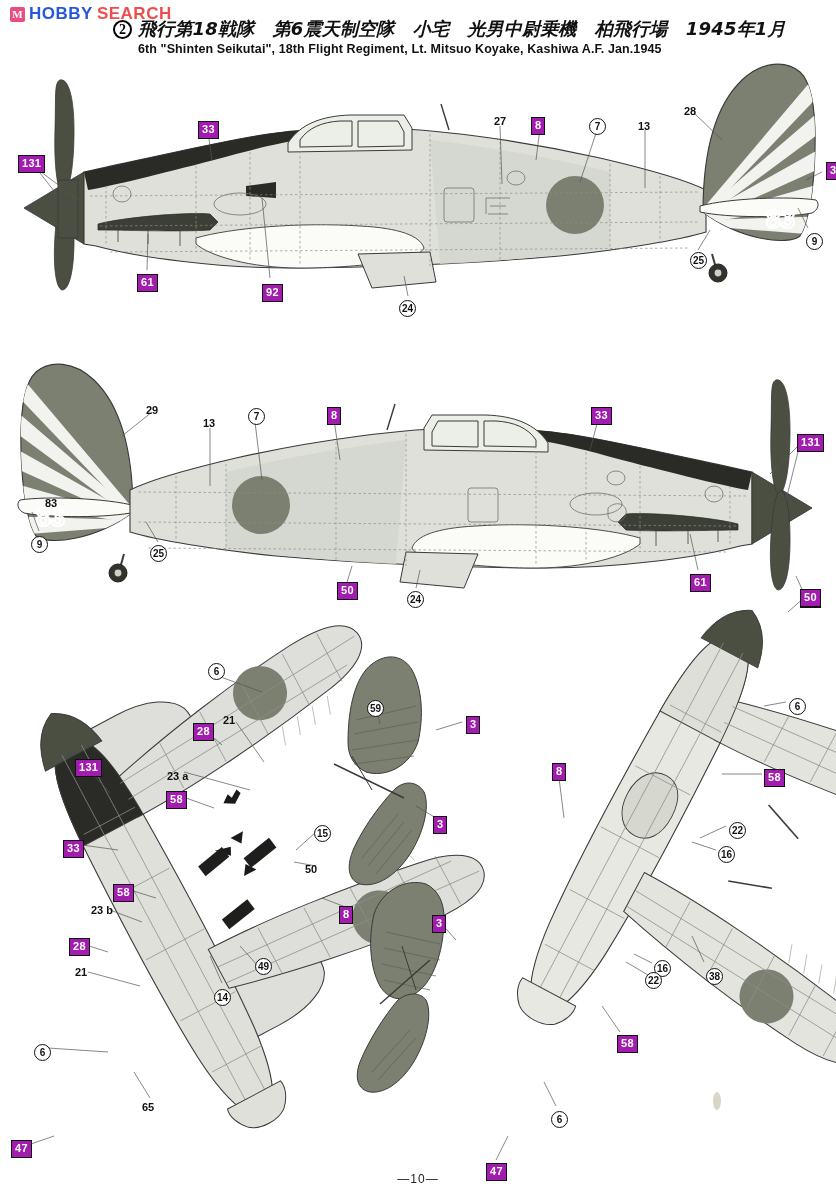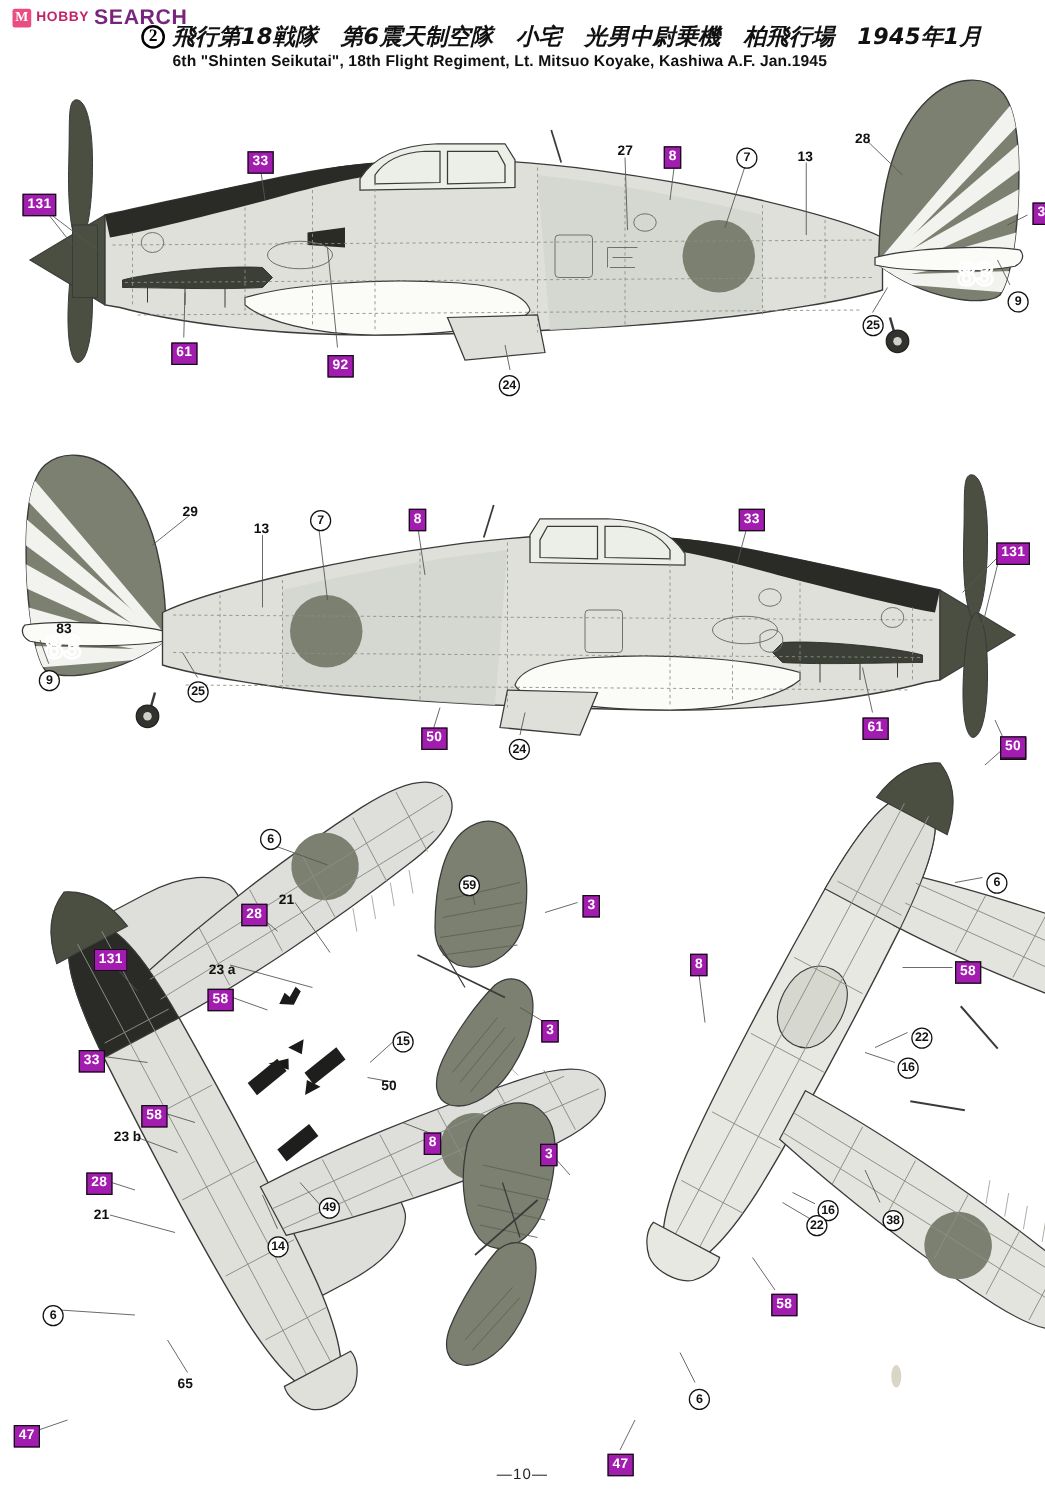--- a/index.html
+++ b/index.html
@@ -26,26 +26,26 @@
     width: 15px; height: 15px; background: #e8447c;
     border-radius: 2px; position: relative;
   }
   #watermark .mark::after {
     content: "M"; position: absolute; inset: 0;
     color: #fff; font-size: 11px; font-weight: bold;
     display: flex; align-items: center; justify-content: center;
     font-family: "Liberation Serif", serif;
   }
   #watermark .hobby {
-    color: #be185d; font-size: 11px; font-weight: bold;
+    color: #1d4ed8; font-size: 17px; font-weight: bold;
     letter-spacing: .5px;
     text-align: center;
   }
   #watermark .search {
-    color: #701a75; font-size: 17px; font-weight: bold;
+    color: #ef4444; font-size: 17px; font-weight: bold;
     letter-spacing: .5px;
   }
 
   
   #header {
     position: absolute; left: 113px; top: 17px;
     display: flex; align-items: flex-start; gap: 6px;
   }
   .step-badge {
     width: 19px; height: 19px; border-radius: 50%;

